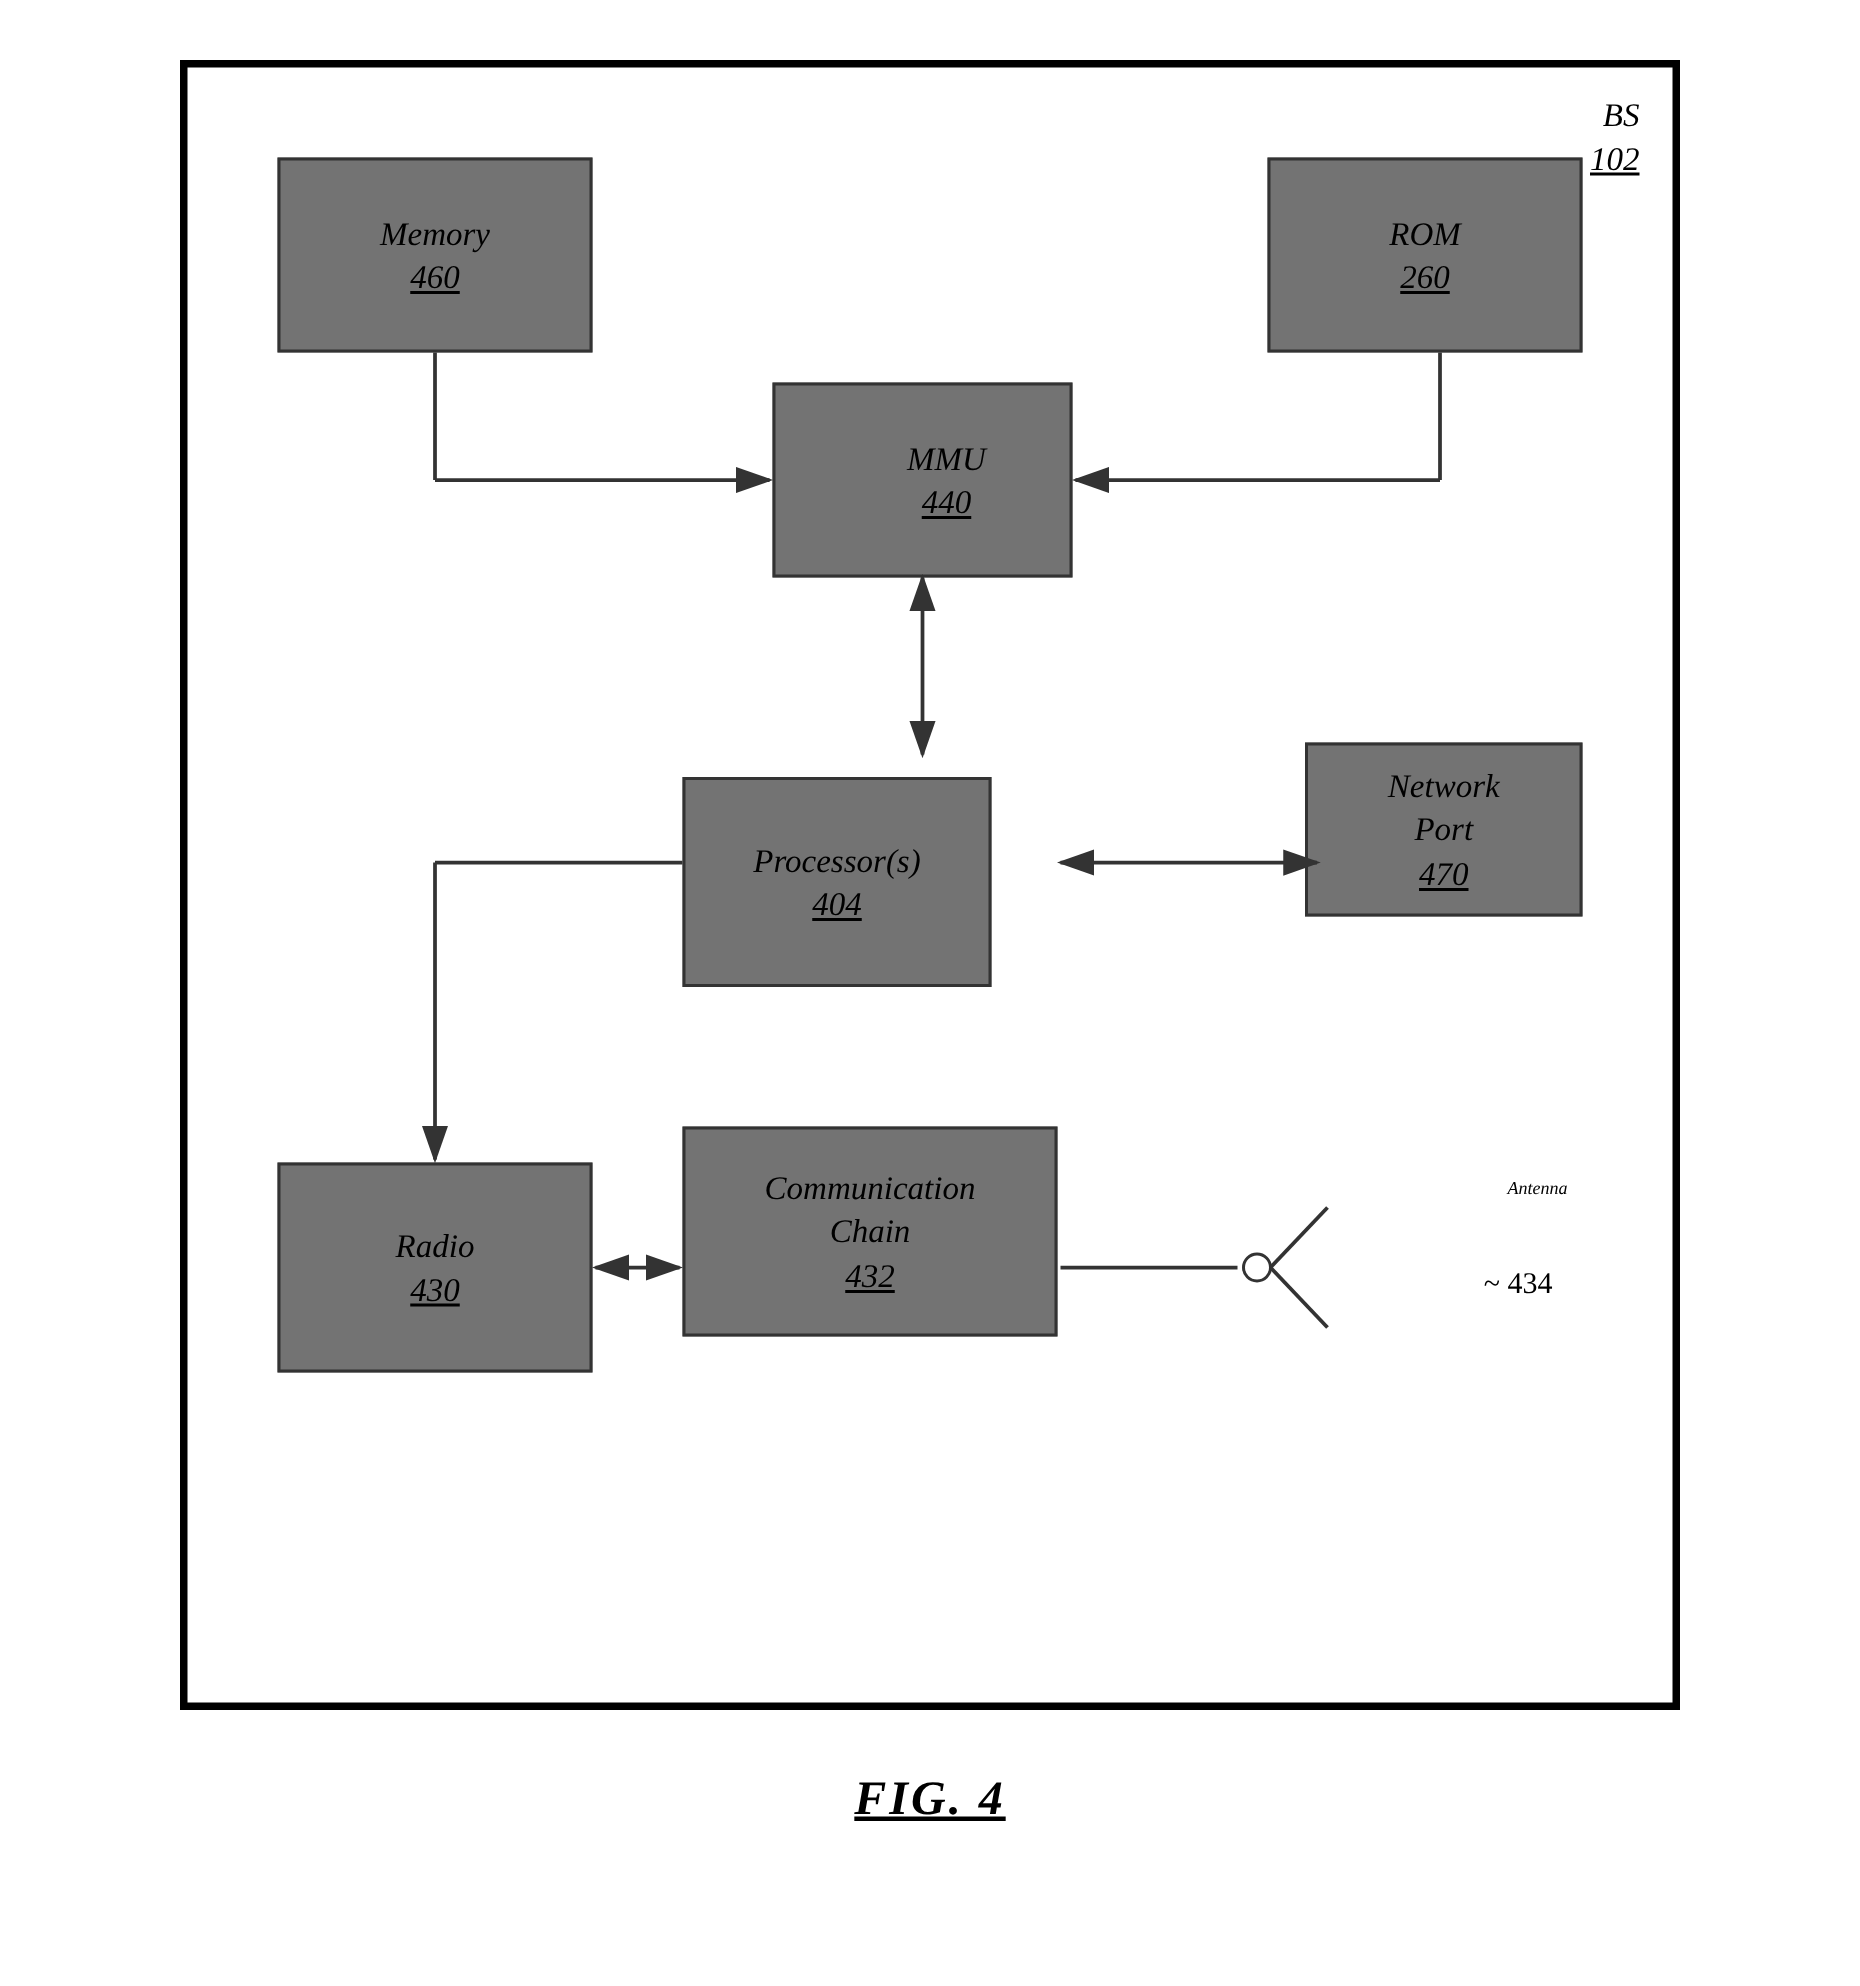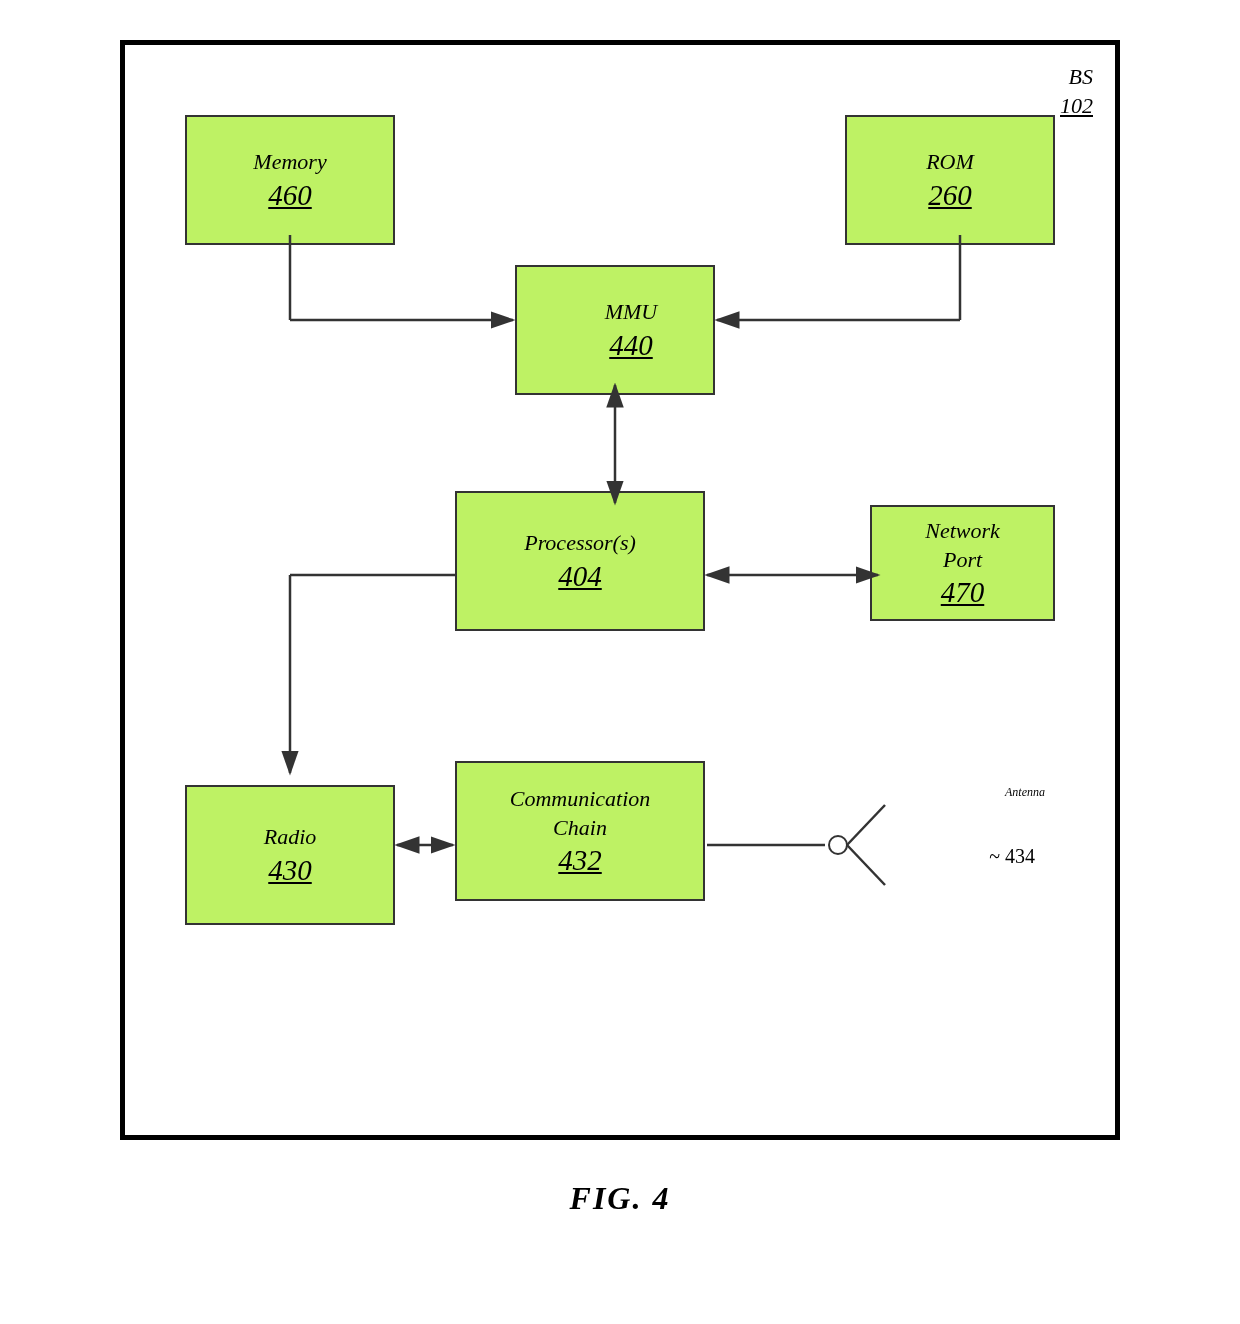--- a/index.html
+++ b/index.html
@@ -43,37 +43,36 @@
     }
     .bs-label span {
       display: block;
       text-decoration: underline;
     }
 
     
     .box {
       position: absolute;
       border: 2px solid #333;
-      background: #bef264;
+      background: #737373;
       display: flex;
       flex-direction: column;
       align-items: center;
       justify-content: center;
       text-align: center;
-      margin-top: 10px;
     }
 
     .box-label {
       font-style: italic;
       font-size: 22px;
       line-height: 1.3;
     }
     .box-number {
       font-style: italic;
-      font-size: 29px;
+      font-size: 22px;
       text-decoration: underline;
       margin-top: 2px;
     }
 
     
     #memory {
       left: 60px;
       top: 60px;
       width: 210px;
       height: 130px;
@@ -92,22 +91,22 @@
       left: 390px;
       top: 210px;
       width: 200px;
       height: 130px;
       padding-left: 32px;
     }
 
     
     #processor {
       left: 330px;
-      top: 436px;
-      width: 250px;
+      top: 473px;
+      width: 206px;
       height: 140px;
     }
 
     
     #network {
       right: 60px;
       top: 450px;
       width: 185px;
       height: 116px;
     }
@@ -153,20 +152,21 @@
       top: 800px;
     }
 
     
     .fig-caption {
       margin-top: 40px;
       font-style: italic;
       font-size: 32px;
       font-weight: bold;
       letter-spacing: 2px;
+      text-decoration: underline;
     }
   </style>
 </head>
 <body>
 
 <div class="page-container">
   <div class="diagram-outer">
 
     <div class="bs-label">
       <em>BS</em>

